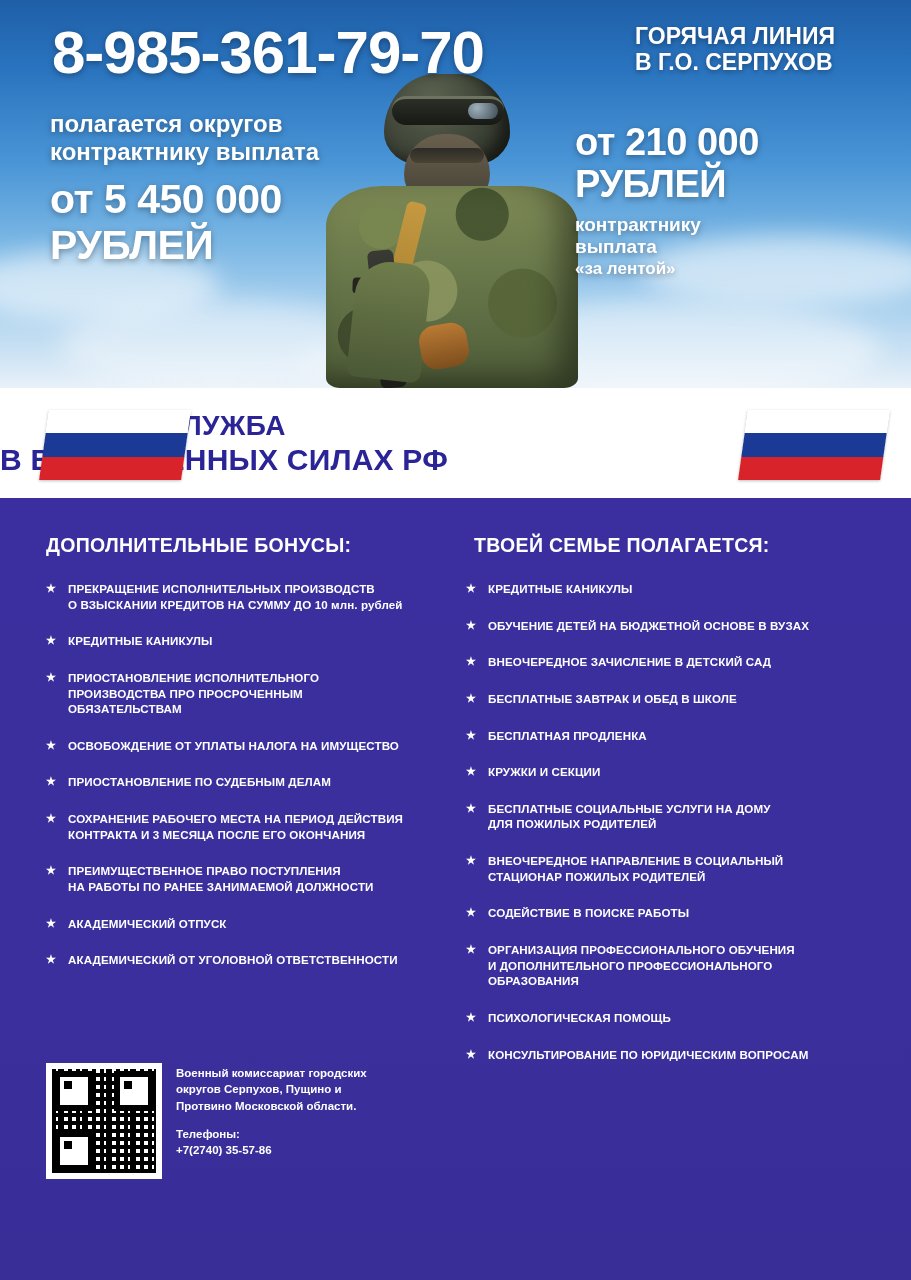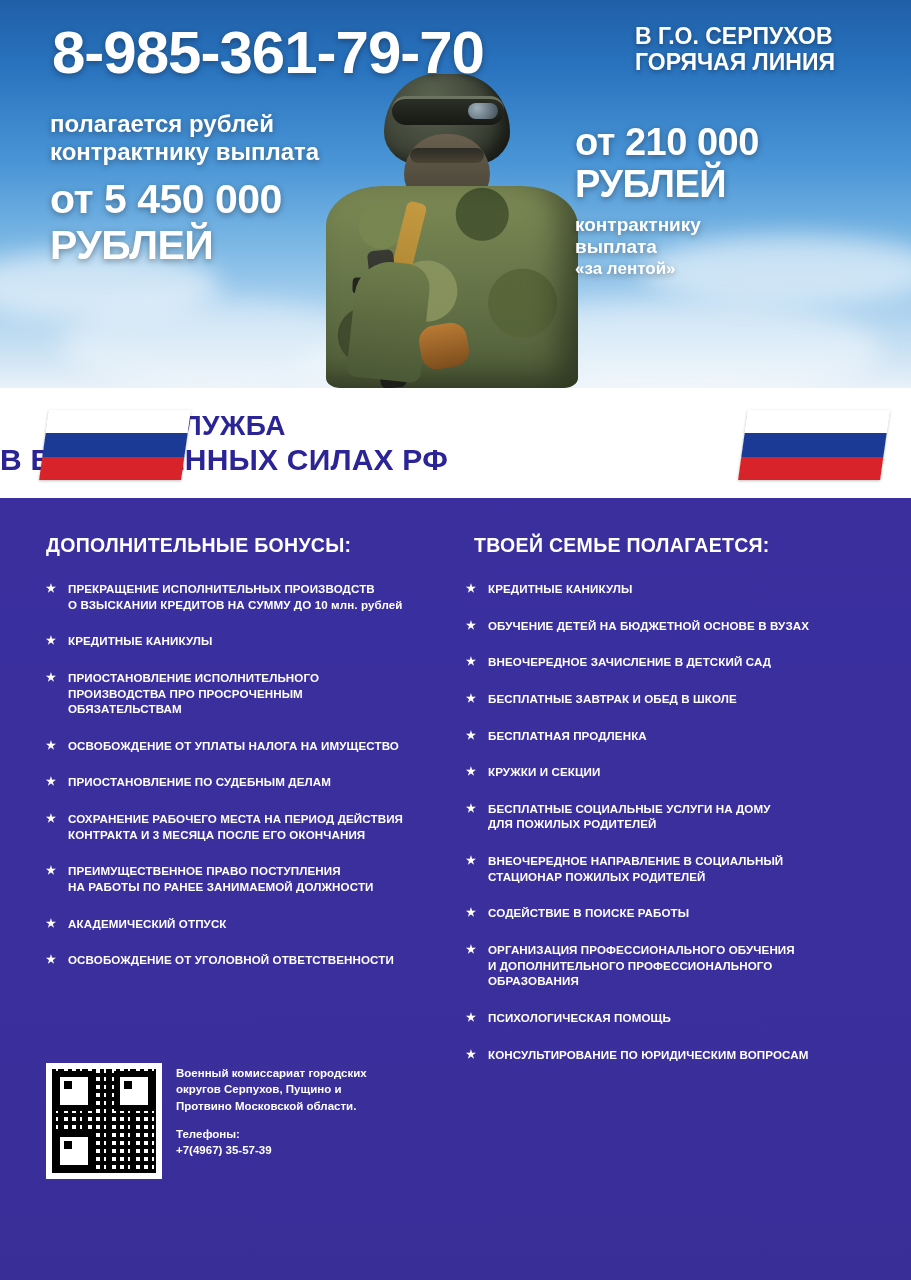--- a/index.html
+++ b/index.html
@@ -363,27 +363,27 @@
       <div class="s-body"></div>
       <div class="s-strap"></div>
       <div class="s-rifle"></div>
       <div class="s-arm"></div>
       <div class="s-glove"></div>
     </div>
 
     <div class="phone">8-985-361-79-70</div>
 
     <div class="hotline">
+      <div>ГОРЯЧАЯ ЛИНИЯ</div>
       <div>В Г.О. СЕРПУХОВ</div>
-      <div>ГОРЯЧАЯ ЛИНИЯ</div>
     </div>
 
     <div class="left-block">
       <div class="small">
-        <div>полагается рублей</div>
+        <div>полагается округов</div>
         <div>контрактнику выплата</div>
       </div>
       <div class="big">
         <div>от 5 450 000</div>
         <div>РУБЛЕЙ</div>
       </div>
     </div>
 
     <div class="right-block">
       <div class="big">
@@ -421,21 +421,21 @@
       <div class="col-head">ДОПОЛНИТЕЛЬНЫЕ БОНУСЫ:</div>
       <ul class="bullets">
         <li>ПРЕКРАЩЕНИЕ ИСПОЛНИТЕЛЬНЫХ ПРОИЗВОДСТВ<br>О ВЗЫСКАНИИ КРЕДИТОВ НА СУММУ ДО  10 млн. рублей</li>
         <li>КРЕДИТНЫЕ КАНИКУЛЫ</li>
         <li>ПРИОСТАНОВЛЕНИЕ ИСПОЛНИТЕЛЬНОГО<br>ПРОИЗВОДСТВА ПРО ПРОСРОЧЕННЫМ<br>ОБЯЗАТЕЛЬСТВАМ</li>
         <li>ОСВОБОЖДЕНИЕ ОТ УПЛАТЫ НАЛОГА НА ИМУЩЕСТВО</li>
         <li>ПРИОСТАНОВЛЕНИЕ ПО СУДЕБНЫМ ДЕЛАМ</li>
         <li>СОХРАНЕНИЕ РАБОЧЕГО МЕСТА НА ПЕРИОД ДЕЙСТВИЯ<br>КОНТРАКТА И 3 МЕСЯЦА ПОСЛЕ ЕГО ОКОНЧАНИЯ</li>
         <li>ПРЕИМУЩЕСТВЕННОЕ ПРАВО ПОСТУПЛЕНИЯ<br>НА РАБОТЫ ПО РАНЕЕ ЗАНИМАЕМОЙ ДОЛЖНОСТИ</li>
         <li>АКАДЕМИЧЕСКИЙ ОТПУСК</li>
-        <li>ОСВОБОЖДЕНИЕ ОТ УГОЛОВНОЙ ОТВЕТСТВЕННОСТИ</li>
+        <li>АКАДЕМИЧЕСКИЙ ОТ УГОЛОВНОЙ ОТВЕТСТВЕННОСТИ</li>
       </ul>
     </div>
 
     <div class="col col-right">
       <div class="col-head">ТВОЕЙ СЕМЬЕ ПОЛАГАЕТСЯ:</div>
       <ul class="bullets">
         <li>КРЕДИТНЫЕ КАНИКУЛЫ</li>
         <li>ОБУЧЕНИЕ ДЕТЕЙ НА БЮДЖЕТНОЙ ОСНОВЕ В ВУЗАХ</li>
         <li>ВНЕОЧЕРЕДНОЕ ЗАЧИСЛЕНИЕ В ДЕТСКИЙ САД</li>
         <li>БЕСПЛАТНЫЕ ЗАВТРАК И ОБЕД В ШКОЛЕ</li>
@@ -459,19 +459,19 @@
         </div>
       </div>
       <div class="addr">
         <p>
           <span>Военный комиссариат городских</span><br>
           <span>округов Серпухов, Пущино и</span><br>
           <span>Протвино Московской области.</span>
         </p>
         <p>
           <span>Телефоны:</span><br>
-          <span>+7(4967) 35-57-39</span>
+          <span>+7(2740) 35-57-86</span>
         </p>
       </div>
     </div>
 
   </div>
 </div>
 
 </body></html>

